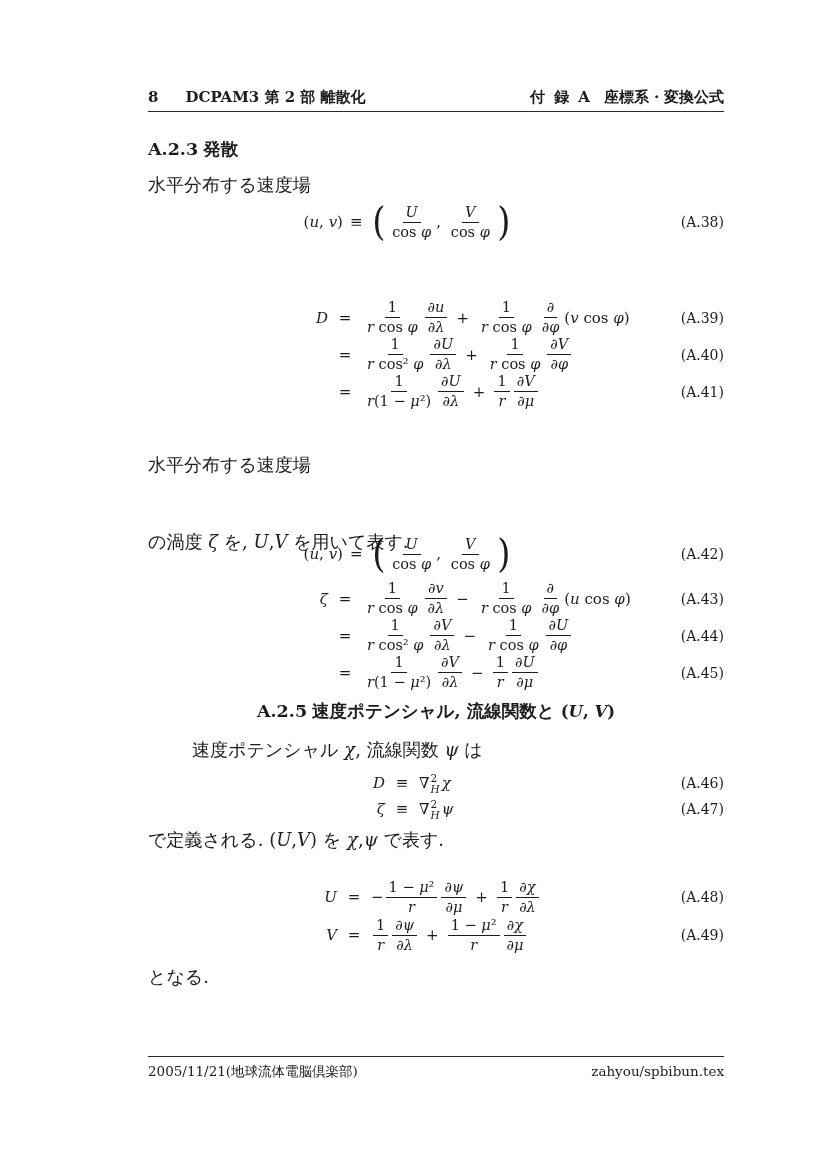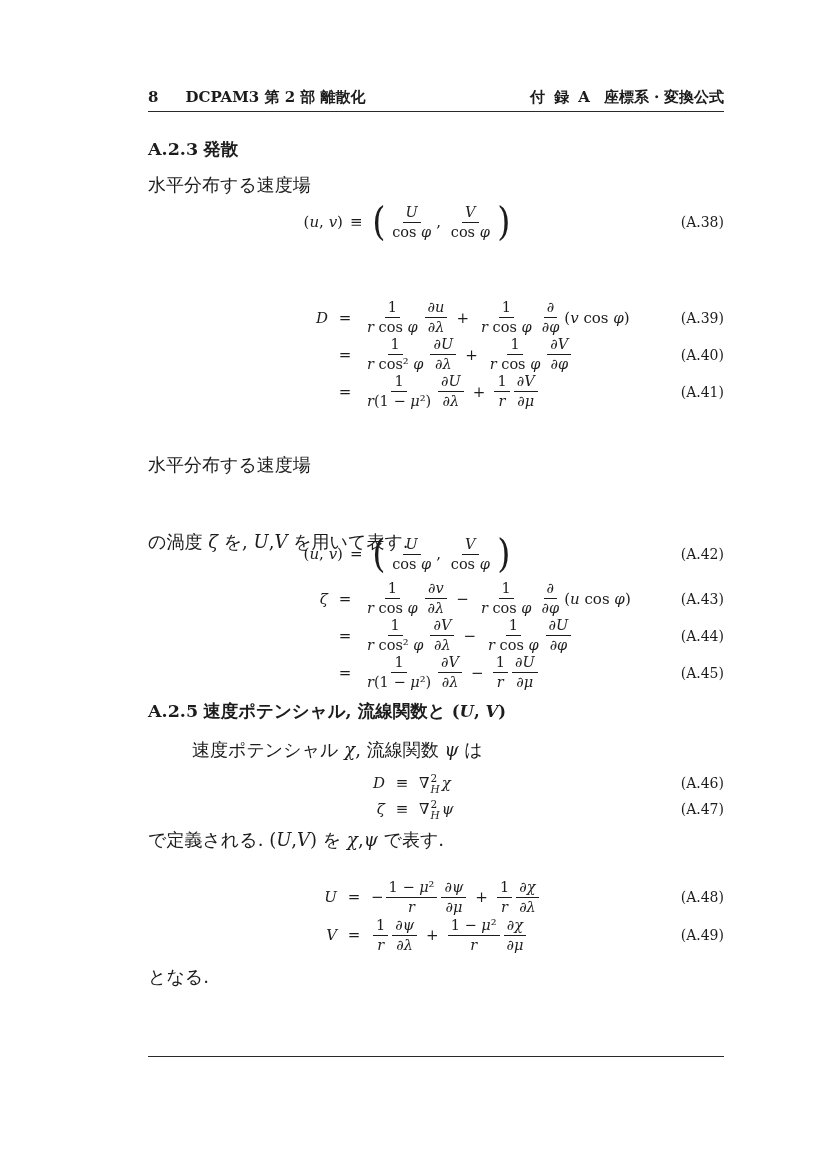--- a/index.html
+++ b/index.html
@@ -425,21 +425,21 @@
               <span class="den">
                 <span class="mi">∂μ</span>
               </span>
             </span>
           </span>
         </span>
         <span class="eqnum">(A.45)</span>
       </div>
     </div>
 
-  <h2 class="blk" style="top:702px;">
+  <h2 class="blk" style="top:702px;text-align:center;">
     <span class="secnum">A.2.5</span><span>速度ポテンシャル, 流線関数と</span>&nbsp;<span class="h-math"><span class="mn">(</span><span class="mi">U</span><span class="mn">,&nbsp;</span><span class="mi">V</span><span class="mn">)</span></span>
   </h2>
   <div class="blk para" style="top:739px;margin-left:44px;"><span class="jp">速度ポテンシャル&nbsp;</span><span class="mi">χ</span><span class="mn">,&nbsp;</span><span class="jp">流線関数&nbsp;</span><span class="mi">ψ</span><span class="jp">&nbsp;は</span></div>
   <div class="blk eqgroup" style="top:770px;--lw:26px;--rw:52px;--ox:-21px;--rh:26px;">
       <div class="eqrow">
         <span class="eqinner">
           <span class="lhs">
             <span class="mi">D</span>
           </span>
           <span class="rel">≡</span>
@@ -564,14 +564,19 @@
               </span>
             </span>
           </span>
         </span>
         <span class="eqnum">(A.49)</span>
       </div>
     </div>
   <div class="blk para" style="top:966px;"><span class="jp">となる.</span></div>
 
   <div class="rule" style="top:1056px;"></div>
+  <div class="blk ftr" style="top:1063px;">
+    <span>2005/11/21(地球流体電脳倶楽部)</span>
+    <span class="spacer"></span>
+    <span>zahyou/spbibun.tex</span>
+  </div>
 
 </div>
 
 </body></html>

